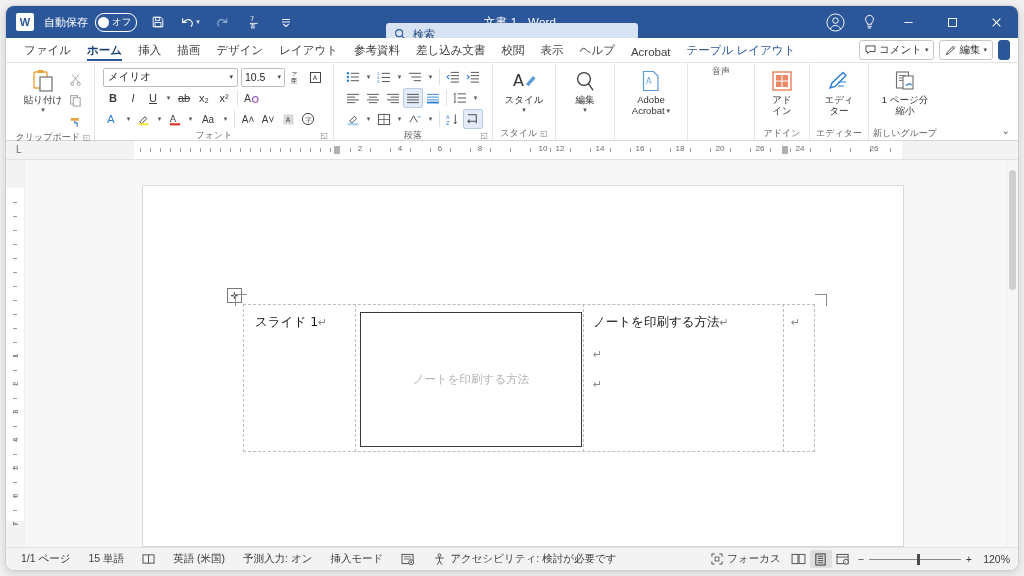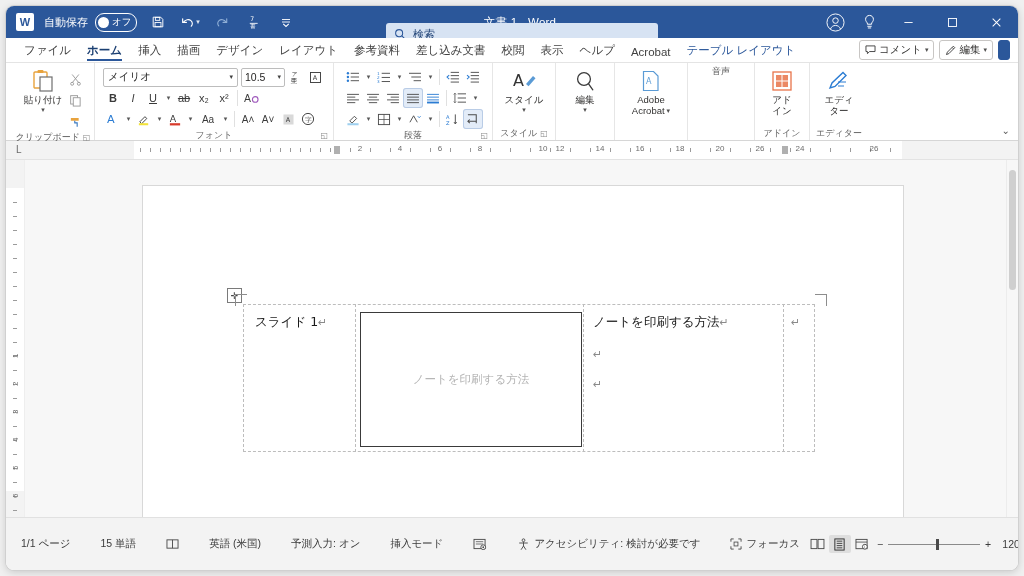--- a/index.html
+++ b/index.html
@@ -38,21 +38,21 @@
     display:flex;align-items:center;position:relative;
   }
   .toggle .knob{width:11px;height:11px;border-radius:50%;background:#fff;margin-left:2px;}
   .toggle .tgl-text{font-size:9.5px;margin-left:3px;color:#fff;}
   .tb-title{
     position:absolute;left:0;right:0;text-align:center;font-size:11.5px;
     pointer-events:none;
   }
   .tb-title span{letter-spacing:.2px;margin-left:16px;}
   .searchbox{
-    position:absolute;left:380px;top:17px;width:272px;height:22px;
+    position:absolute;left:380px;top:17px;width:252px;height:22px;
     background:#d7e3f3;border-radius:3px;display:flex;align-items:center;
     padding:0 8px;box-sizing:border-box;color:#1c3f73;font-size:11px;gap:7px;
   }
   .tb-right{margin-left:auto;display:flex;align-items:center;height:32px;}
   .tb-icon{
     width:34px;height:32px;display:flex;align-items:center;justify-content:center;color:#fff;
   }
   .wbtn{width:44px;height:32px;display:flex;align-items:center;justify-content:center;color:#fff;font-size:12px;}
 
   
@@ -171,21 +171,21 @@
   .mk{position:absolute;width:14px;height:14px;}
   .mk b{position:absolute;background:#8d8d8d;}
   .scrollbar-v{
     position:absolute;right:0;top:0;bottom:0;width:11px;background:#f7f7f7;border-left:1px solid #ececec;
   }
   .scrollbar-v .thumb{position:absolute;left:2px;top:10px;width:7px;height:120px;background:#cfcfcf;border-radius:4px;}
 
   
   .statusbar{
     flex:0 0 22px;height:22px;background:#f3f3f3;border-top:1px solid #e1e1e1;
-    display:flex;align-items:center;font-size:10.5px;color:#3b3b3b;padding:15px 8px;gap:16px;
+    display:flex;align-items:center;font-size:10.5px;color:#3b3b3b;padding:0 8px;gap:4px;
   }
   .sb{padding:0 7px;height:18px;display:flex;align-items:center;gap:4px;border-radius:3px;white-space:nowrap;}
   .sb-right{margin-left:auto;display:flex;align-items:center;gap:0;}
   .viewbtn{width:22px;height:18px;display:flex;align-items:center;justify-content:center;border-radius:2px;}
   .viewbtn.active{background:#dedede;}
   .zoomslider{display:flex;align-items:center;gap:5px;padding:0 4px;}
   .track{width:92px;height:1px;background:#8a8a8a;position:relative;}
   .track .handle{position:absolute;left:48px;top:-5px;width:3px;height:11px;background:#4a4a4a;}
   .zoomval{width:34px;text-align:right;}
   svg{display:block;}
@@ -692,20 +692,39 @@
           </span>
           <span>エディ</span>
           <span>ター</span>
         </div>
       </div>
       <div class="rgroup-label">
         <span>エディター</span>
       </div>
     </div>
 
+    <div class="rgroup" style="width:62px">
+      <div class="rgroup-body">
+        <div class="bigbtn" style="width:58px">
+          <span class="glyph">
+            <svg width="24" height="24" viewBox="0 0 24 24">
+                <rect x="3.5" y="3" width="12" height="16" fill="#fff" stroke="#6e6e6e" stroke-width="1.1"></rect>
+                <path d="M6 6.5h7M6 9h7M6 11.5h5" stroke="#6e6e6e" stroke-width=".9"></path>
+                <rect x="10" y="7" width="10" height="13" fill="#fff" stroke="#6e6e6e" stroke-width="1.1"></rect>
+                <path d="M13 16.5c2.5-2 4.5-2 5.6-.4" fill="none" stroke="#2b7cd3" stroke-width="1.2"></path>
+              </svg>
+          </span>
+          <span>1 ページ分</span>
+          <span>縮小</span>
+        </div>
+      </div>
+      <div class="rgroup-label">
+        <span>新しいグループ</span>
+      </div>
+    </div>
 
     <div class="ribbon-collapse">⌄</div>
   </div>
 
   <div class="hruler">
     <div class="corner">L</div>
     <div class="rulerband">
       <div class="tickrow">
         <span class="tk" style="left:6px"></span>
           <span class="tk" style="left:16px"></span>

